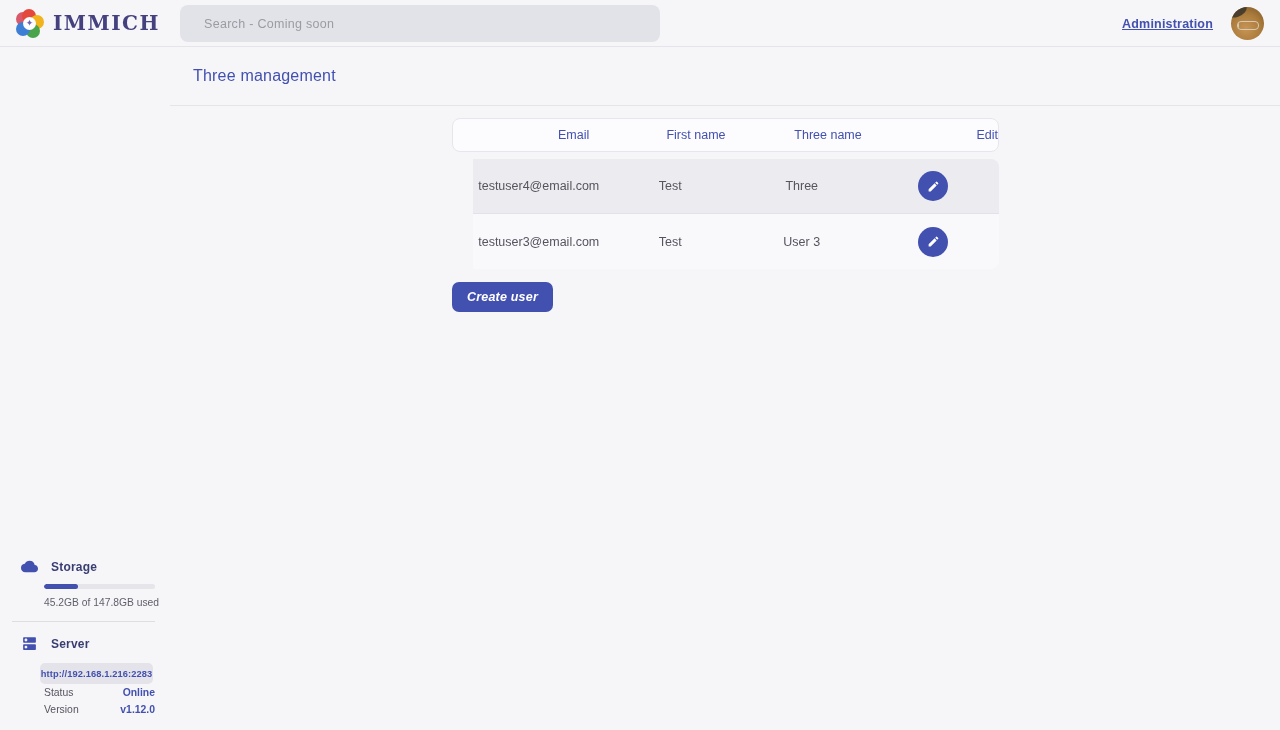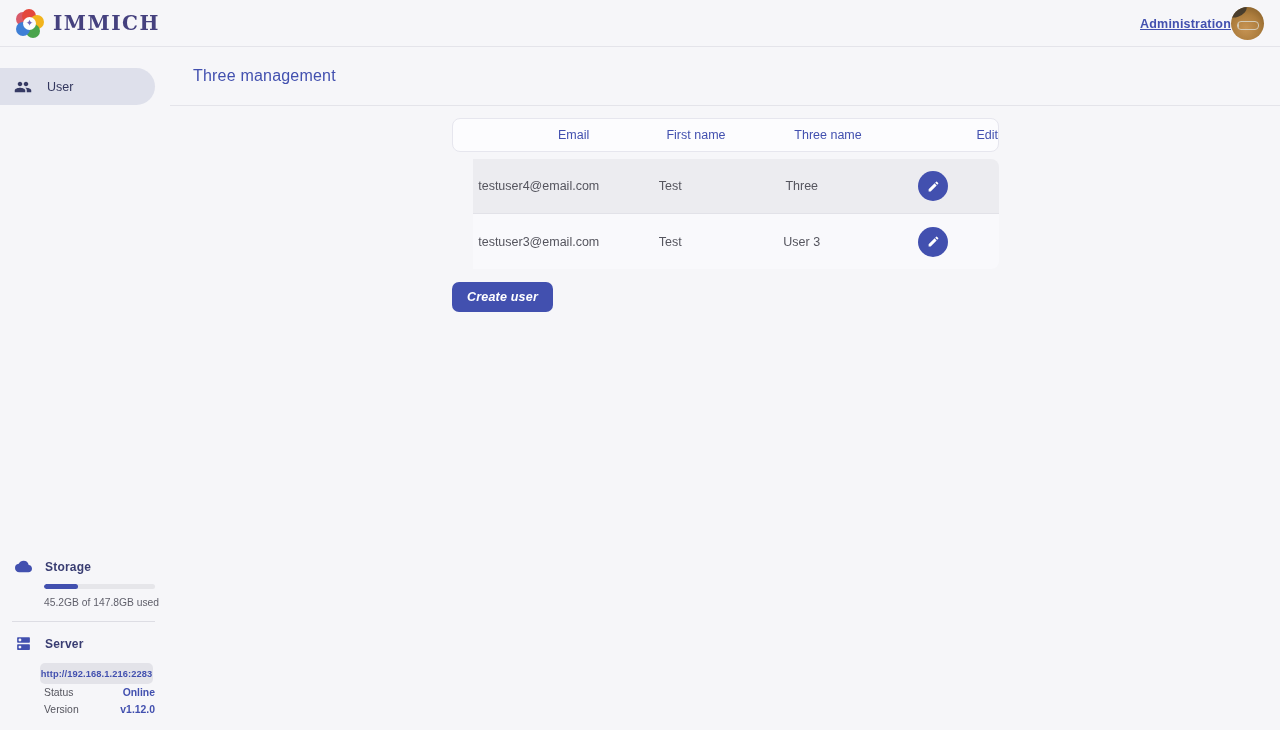--- a/index.html
+++ b/index.html
@@ -40,21 +40,21 @@
   .search-wrap { position: absolute; left: 180px; top: 5px; }
   .search-input {
     width: 480px; height: 37px; border: none; outline: none;
     background: #e2e3e8; border-radius: 8px;
     padding: 0 24px; font-size: 12.5px; color: #5b5b63;
     font-family: "Liberation Sans", sans-serif;
   }
   .search-input::placeholder { color: #9b9ba3; letter-spacing: 0.3px; }
   .topbar-right {
     position: absolute; right: 16px; top: 0; height: 47px;
-    display: flex; align-items: center; 
+    display: flex; align-items: center; gap: 18px;
   }
   .admin-link {
     font-size: 12.5px; font-weight: 700; color: #4250af;
     text-decoration: underline; cursor: pointer; letter-spacing: 0.2px;
   }
   .avatar {
     width: 33px; height: 33px; border-radius: 50%; cursor: pointer;
     background: radial-gradient(circle at 42% 62%, #c austinr 0, #c79454 0%, #b07f3e 45%, #7e5a26 100%);
     background: radial-gradient(circle at 45% 65%, #c79454 0%, #ad7d3d 50%, #7a5725 100%);
     position: relative; overflow: hidden;
@@ -77,21 +77,21 @@
   .side-item {
     margin-top: 21px; width: 155px; height: 37px;
     background: #dee0eb; border-radius: 0 19px 19px 0;
     display: flex; align-items: center; gap: 15px;
     padding-left: 14px; cursor: pointer;
   }
   .side-item .icon { width: 18px; height: 18px; color: #363a64; display: flex; }
   .side-item-label { font-size: 12.5px; font-weight: 500; color: #33375e; }
 
   .side-bottom { position: absolute; bottom: 12px; left: 0; width: 170px; }
-  .side-sec-head { display: flex; align-items: center; gap: 13px; padding-left: 15px; }
+  .side-sec-head { display: flex; align-items: center; gap: 13px; padding-left: 21px; }
   .side-sec-head .icon { width: 17px; height: 17px; color: #4250af; display: flex; }
   .side-sec-title { font-size: 12px; font-weight: 700; color: #393d72; letter-spacing: 0.2px; }
   .progress-track {
     margin: 9px 0 0 44px; width: 111px; height: 5px;
     background: #e6e6ea; border-radius: 3px; overflow: hidden;
   }
   .progress-fill { height: 100%; background: #4250af; border-radius: 3px; width: 31%; }
   .storage-usage { margin: 8px 0 0 44px; font-size: 10.3px; color: #5f5f6a; }
   .side-divider { margin: 13px 0 13px 12px; width: 143px; border-top: 1px solid #dddde4; }
   .server-url-pill {
@@ -165,36 +165,31 @@
       <div class="petal p-pink"></div>
       <div class="petal p-red"></div>
       <div class="petal p-yellow"></div>
       <div class="petal p-green"></div>
       <div class="petal p-blue"></div>
       <div class="logo-center">✦</div>
     </div>
     <span class="brand-name">IMMICH</span>
   </div>
 
+  <div class="search-wrap">
+    <input class="search-input" type="text" disabled="" placeholder="Search - Coming soon" style="">
+  </div>
 
   <div class="topbar-right">
     <a class="admin-link">Administration</a>
     <div class="avatar"></div>
   </div>
 </header>
 
 <nav class="sidebar">
-  <div class="side-item">
-    <span class="icon">
-      <svg viewBox="0 0 24 24" fill="currentColor" width="18" height="18">
-        <path d="M16 11c1.66 0 2.99-1.34 2.99-3S17.66 5 16 5c-1.66 0-3 1.34-3 3s1.34 3 3 3zm-8 0c1.66 0 2.99-1.34 2.99-3S9.66 5 8 5C6.34 5 5 6.34 5 8s1.34 3 3 3zm0 2c-2.33 0-7 1.17-7 3.5V19h14v-2.5c0-2.33-4.67-3.5-7-3.5zm8 0c-.29 0-.62.02-.97.05 1.16.84 1.97 1.97 1.97 3.45V19h6v-2.5c0-2.33-4.67-3.5-7-3.5z"></path>
-      </svg>
-    </span>
-    <span class="side-item-label">User</span>
-  </div>
 
   <div class="side-bottom">
 
     <div class="side-sec-head">
       <span class="icon">
         <svg viewBox="0 0 24 24" fill="currentColor" width="17" height="17">
           <path d="M19.35 10.04A7.49 7.49 0 0 0 12 4C9.11 4 6.6 5.64 5.35 8.04A5.994 5.994 0 0 0 0 14c0 3.31 2.69 6 6 6h13c2.76 0 5-2.24 5-5 0-2.64-2.05-4.78-4.65-4.96z"></path>
         </svg>
       </span>
       <span class="side-sec-title">Storage</span>

